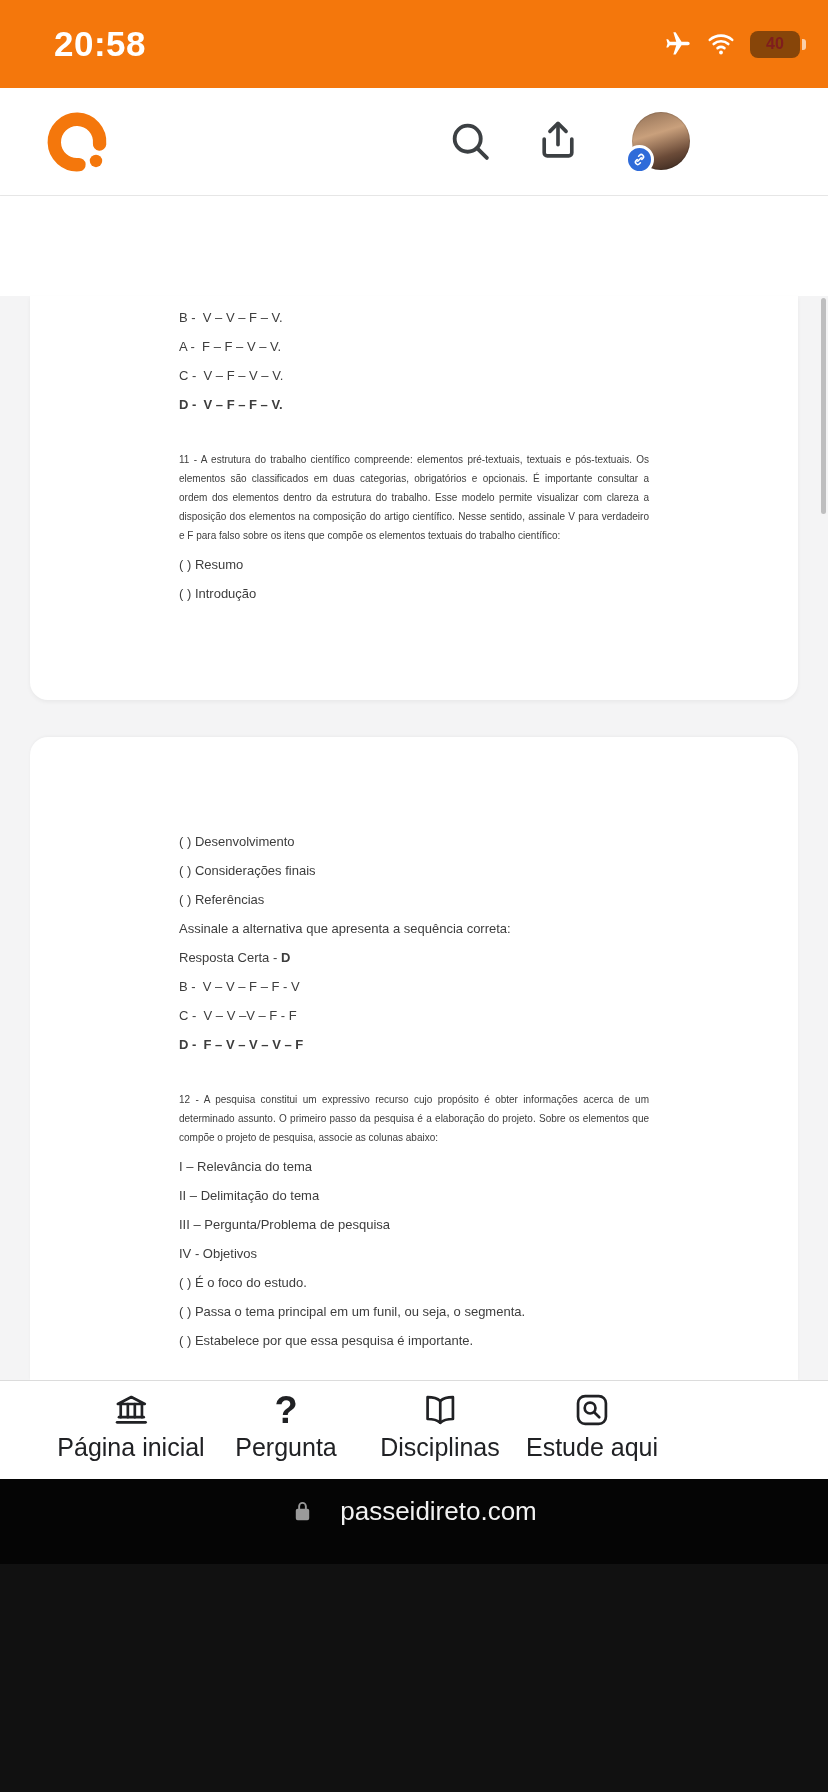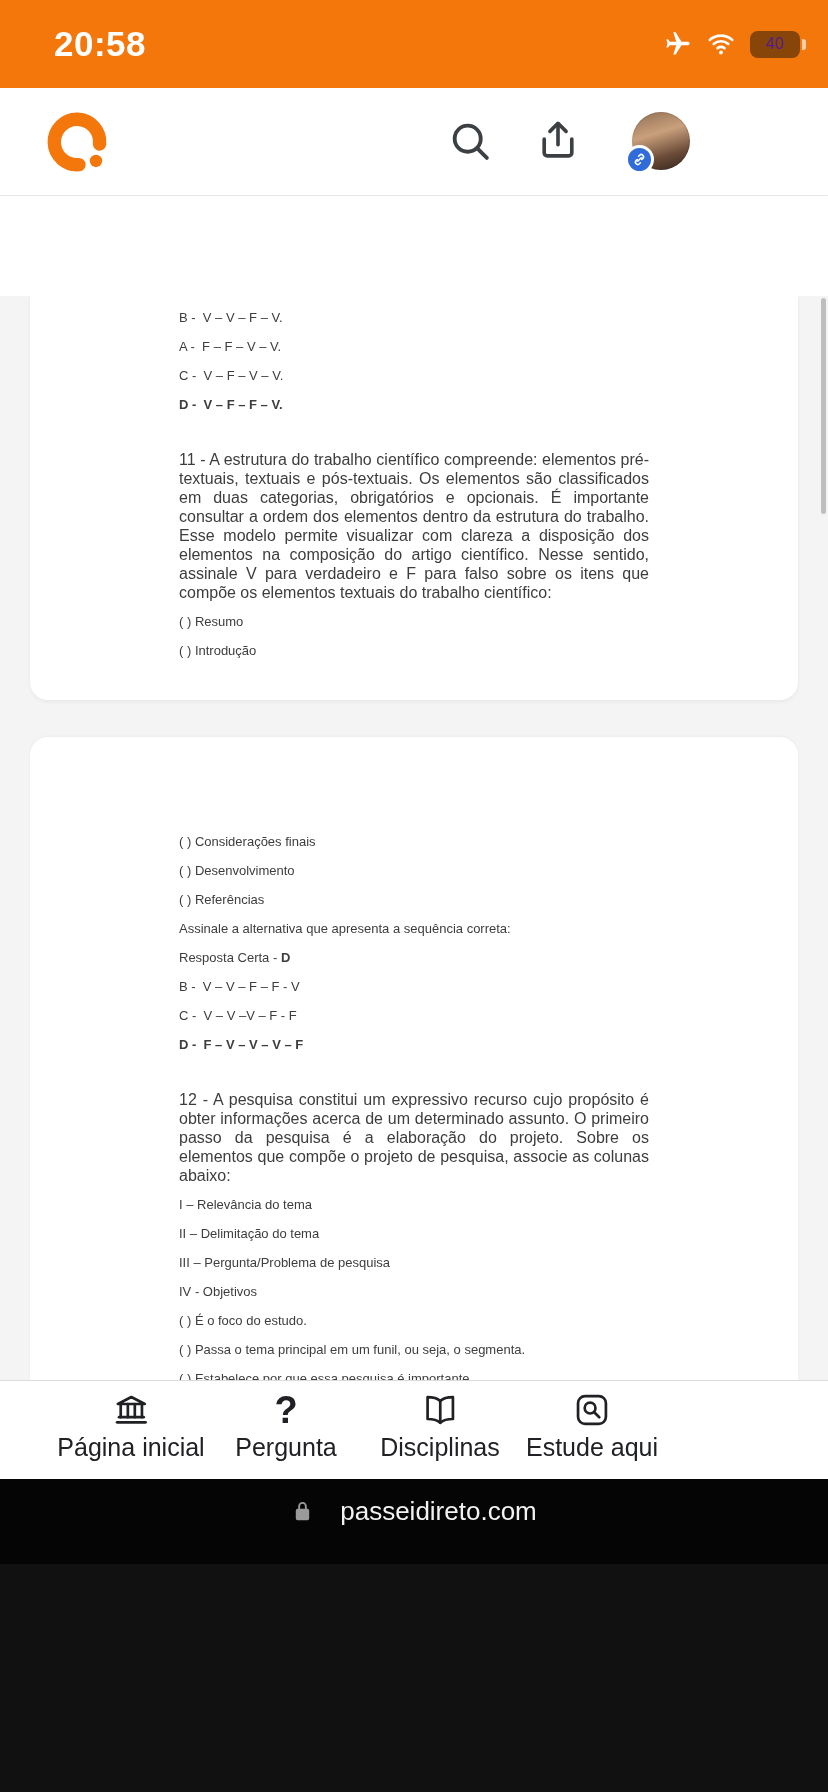--- a/index.html
+++ b/index.html
@@ -9,21 +9,21 @@
     background:var(--page_bg,#f4f4f5);
     font-family:"Liberation Sans", sans-serif;
     -webkit-font-smoothing:antialiased;
   }
   
   .status-bar { position:absolute; top:0; left:0; right:0; height:88px; background:var(--brand_orange,#f4770c); color:#fff; }
   .status-time { position:absolute; left:54px; top:24px; font-size:35px; font-weight:700; letter-spacing:.5px; }
   .status-icons { position:absolute; right:28px; top:28px; height:32px; display:flex; align-items:center; gap:14px; }
   .status-icons svg { display:block; }
   .battery { position:relative; width:50px; height:27px; border-radius:8px; background:rgba(25,20,5,.5); display:flex; align-items:center; justify-content:center; }
-  .battery-num { color:#4c1d95; font-size:16px; font-weight:400; }
+  .battery-num { color:#7f1d1d; font-size:16px; font-weight:700; }
   .battery-nub { position:absolute; right:-6px; top:8px; width:4px; height:11px; background:rgba(255,255,255,.65); border-radius:0 3px 3px 0; }
   
   .app-header { position:absolute; top:88px; left:0; right:0; height:108px; background:#fff; border-bottom:1px solid #e7e7e7; box-sizing:border-box; }
   .logo { position:absolute; left:44px; top:21px; width:66px; height:66px; color:var(--brand_orange,#f4770c); cursor:pointer; }
   .logo svg { width:100%; height:100%; }
   .icon-btn { position:absolute; width:46px; height:46px; padding:0; border:0; background:none; color:#3c4043; cursor:pointer; }
   .icon-btn svg { width:100%; height:100%; display:block; }
   .btn-search { left:447px; top:30px; }
   .btn-upload { left:535px; top:29px; }
   .avatar-btn { position:absolute; left:632px; top:24px; width:58px; height:58px; padding:0; border:0; background:none; cursor:pointer; }
@@ -43,21 +43,21 @@
   .like-group { left:544px; top:224px; }
   .dislike-group { left:648px; top:231px; }
   .vote-count { font-size:31px; color:#3a3a3a; }
   
   .content { position:absolute; top:296px; left:0; right:0; height:1084px; background:var(--page_bg,#f4f4f5); }
   .card { background:#fff; margin:0 30px; padding:0 149px; box-sizing:border-box; color:var(--doc_text,#3d3d3d); overflow:hidden; }
   .card1 { height:404px; border-radius:0 0 18px 18px; padding-top:12px; box-shadow:0 2px 4px rgba(0,0,0,.05); }
   .card-gap { height:37px; }
   .card2 { height:643px; border-radius:18px 18px 0 0; padding-top:95px; box-shadow:0 -1px 3px rgba(0,0,0,.04); }
   .doc-line { font-size:13px; line-height:19px; margin:0 0 10px; white-space:pre-wrap; }
-  .doc-para { font-size:16px; line-height:19px; text-align:justify; margin:36px 0 10px; }
+  .doc-para { font-size:10px; line-height:19px; text-align:justify; margin:36px 0 10px; }
   .bold { font-weight:700; }
   .scroll-thumb { position:absolute; right:2px; top:2px; width:5px; height:216px; border-radius:3px; background:rgba(0,0,0,.22); cursor:pointer; }
   
   .bottom-nav { position:absolute; top:1380px; left:0; right:0; height:99px; background:#fff; border-top:1px solid #dcdcdc; box-sizing:border-box; }
   .nav-item { position:absolute; top:9px; transform:translateX(-50%); display:flex; flex-direction:column; align-items:center; color:var(--nav_text,#202124); cursor:pointer; }
   .nav-icon { width:40px; height:40px; display:flex; align-items:center; justify-content:center; }
   .nav-icon svg { width:38px; height:38px; display:block; }
   .q-glyph { font-size:38px; font-weight:700; line-height:40px; }
   .nav-label { font-size:25px; margin-top:3px; white-space:nowrap; }
   .nav-0 { left:131px; } .nav-1 { left:286px; } .nav-2 { left:440px;align-items:center; } .nav-3 { left:592px; }
@@ -175,22 +175,22 @@
       <div class="doc-line">B -  V – V – F – V.</div>
       <div class="doc-line">A -  F – F – V – V.</div>
       <div class="doc-line">C -  V – F – V – V.</div>
       <div class="doc-line bold">D -  V – F – F – V.</div>
       <p class="doc-para">11 -  A estrutura do trabalho científico compreende: elementos pré-textuais, textuais e pós-textuais. Os elementos são classificados em duas categorias, obrigatórios e opcionais. É importante consultar a ordem dos elementos dentro da estrutura do trabalho. Esse modelo permite visualizar com clareza a disposição dos elementos na composição do artigo científico. Nesse sentido, assinale V para verdadeiro e F para falso sobre os itens que compõe os elementos textuais do trabalho científico:</p>
       <div class="doc-line">( ) Resumo</div>
       <div class="doc-line">( ) Introdução</div>
     </section>
     <div class="card-gap"></div>
     <section class="card card2">
+      <div class="doc-line">( ) Desenvolvimento</div>
       <div class="doc-line">( ) Considerações finais</div>
-      <div class="doc-line">( ) Desenvolvimento</div>
       <div class="doc-line">( ) Referências</div>
       <div class="doc-line">Assinale a alternativa que apresenta a sequência correta:</div>
       <div class="doc-line"><span>Resposta Certa - </span><span class="bold">D</span></div>
       <div class="doc-line">B -  V – V – F – F - V</div>
       <div class="doc-line">C -  V – V –V – F - F</div>
       <div class="doc-line bold">D -  F – V – V – V – F</div>
       <p class="doc-para">12 -  A pesquisa constitui um expressivo recurso cujo propósito é obter informações acerca de um determinado assunto. O primeiro passo da pesquisa é a elaboração do projeto. Sobre os elementos que compõe o projeto de pesquisa, associe as colunas abaixo:</p>
       <div class="doc-line">I – Relevância do tema</div>
       <div class="doc-line">II – Delimitação do tema</div>
       <div class="doc-line">III – Pergunta/Problema de pesquisa</div>

